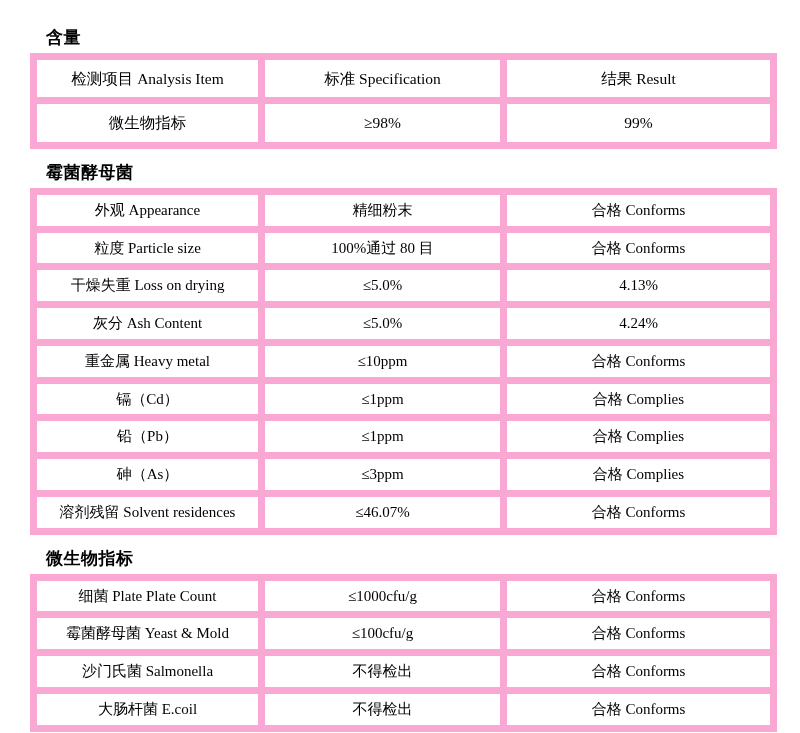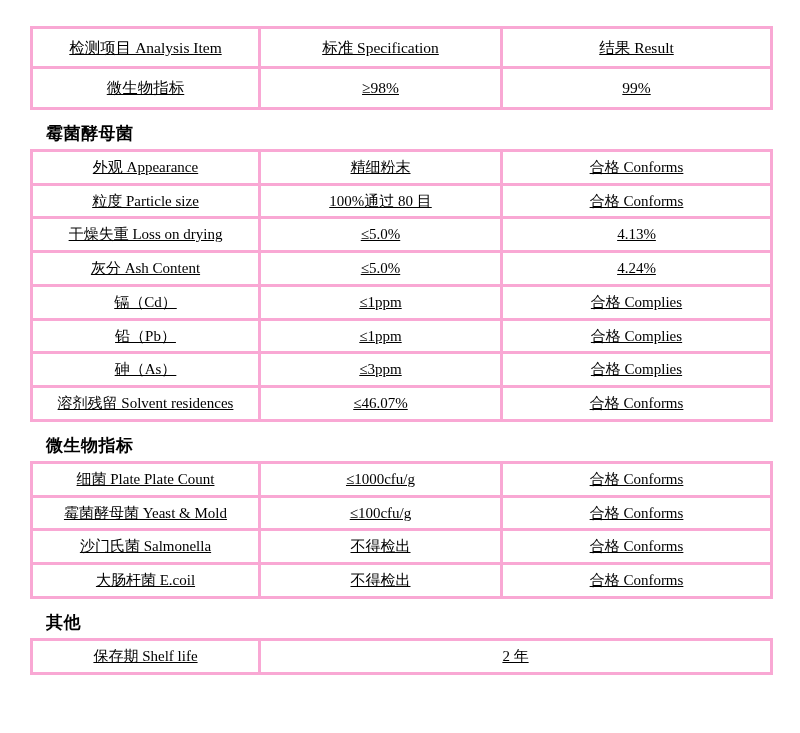--- a/index.html
+++ b/index.html
@@ -29,42 +29,42 @@
     margin: 0 0 4px 16px;
     letter-spacing: 0.5px;
   }
   table.spec {
     border-collapse: collapse;
     width: 740px;
     margin: 0 0 12px 0;
     table-layout: fixed;
   }
   table.spec td {
-    border: 3px solid #f9a8d4;
+    border: 7px solid #f9a8d4;
     text-align: center;
     vertical-align: middle;
     font-size: 15px;
     padding: 6px 4px;
     line-height: 1.25;
-    text-decoration: underline;
   }
   table.spec.head td {
     padding: 9px 4px;
     font-size: 15.5px;
   }
   col.c1 { width: 228px; }
   col.c2 { width: 242px; }
   col.c3 { width: 270px; }
 </style>
 </head>
 <body>
 
 <div class="page">
 
   <div class="section">
+    <div class="section-title">含量</div>
     <table class="spec head">
       <colgroup>
           <col class="c1">
           <col class="c2">
           <col class="c3">
         </colgroup>
       <tbody>
         <tr>
           <td>检测项目  Analysis Item</td>
           <td>标准   Specification</td>
@@ -100,20 +100,25 @@
         </tr>
         <tr>
           <td>干燥失重 Loss on drying</td>
           <td>≤5.0%</td>
           <td>4.13%</td>
         </tr>
         <tr>
           <td>灰分 Ash Content</td>
           <td>≤5.0%</td>
           <td>4.24%</td>
+        </tr>
+        <tr>
+          <td>重金属  Heavy metal</td>
+          <td>≤10ppm</td>
+          <td>合格 Conforms</td>
         </tr>
         <tr>
           <td>镉（Cd）</td>
           <td>≤1ppm</td>
           <td>合格 Complies</td>
         </tr>
         <tr>
           <td>铅（Pb）</td>
           <td>≤1ppm</td>
           <td>合格 Complies</td>

